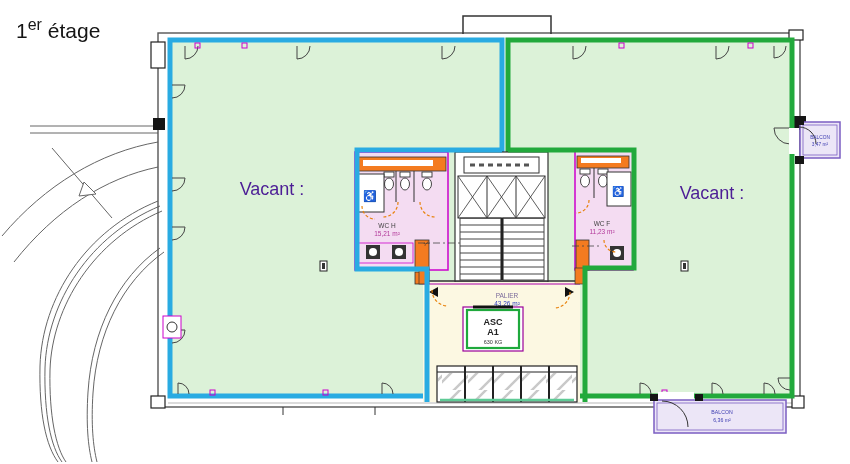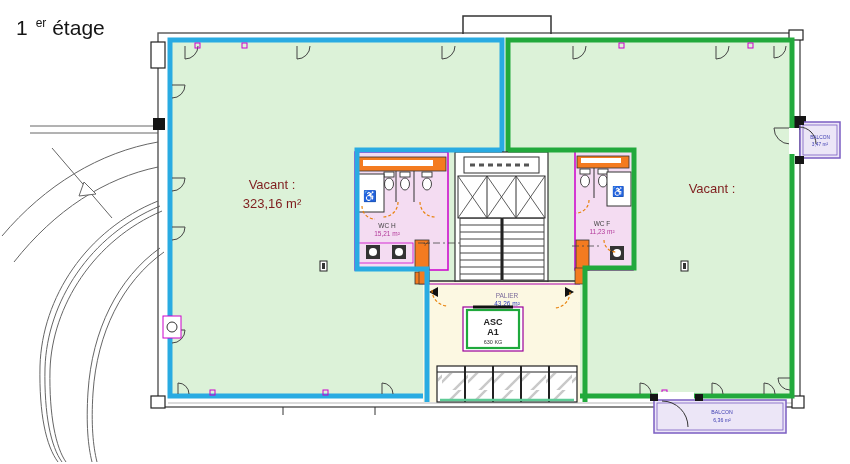--- a/index.html
+++ b/index.html
@@ -1,22 +1,22 @@
 <!DOCTYPE html>
 <html><head>
 <meta charset="utf-8">
 <style>
   html,body{margin:0;padding:0;background:#fff;}
   body{font-family:"Liberation Sans", sans-serif;}
   #stage{position:relative;width:850px;height:464px;background:#fff;overflow:hidden;}
   #plan-svg{position:absolute;left:0;top:0;}
   .lbl{position:absolute;text-align:center;pointer-events:none;}
   .floor-title{left:16px;top:16px;font-size:21px;color:#151515;text-align:left;}
-  .floor-title sup{font-size:12px;margin-left:8px;}
-  .vacant{width:150px;color:#7f1d1d;font-size:13px;line-height:1.45;}
+  .floor-title sup{font-size:16px;}
+  .vacant{width:150px;color:#4c1d95;font-size:18px;line-height:1.45;}
   .vacant-left{left:197px;top:176px;}
   .vacant-right{left:637px;top:180px;}
   svg text{font-family:"Liberation Sans", sans-serif;}
 </style>
 </head>
 <body>
 
 <div id="stage">
 
 <svg id="plan-svg" width="850" height="464" viewBox="0 0 850 464">
@@ -230,20 +230,19 @@
     <text x="722" y="422" font-size="5.2" text-anchor="middle" fill="#3b3bb0">6,36 m²</text>
   </g>
 </svg>
 
 <div class="lbl floor-title">
   <span>1</span><sup>er</sup><span> étage</span>
 </div>
 
 <div class="lbl vacant vacant-left">
   <div>Vacant :</div>
-  <div>323,16 m²</div>
 </div>
 
 <div class="lbl vacant vacant-right">
   <div>Vacant :</div>
 </div>
 
 </div>
 
 </body></html>

